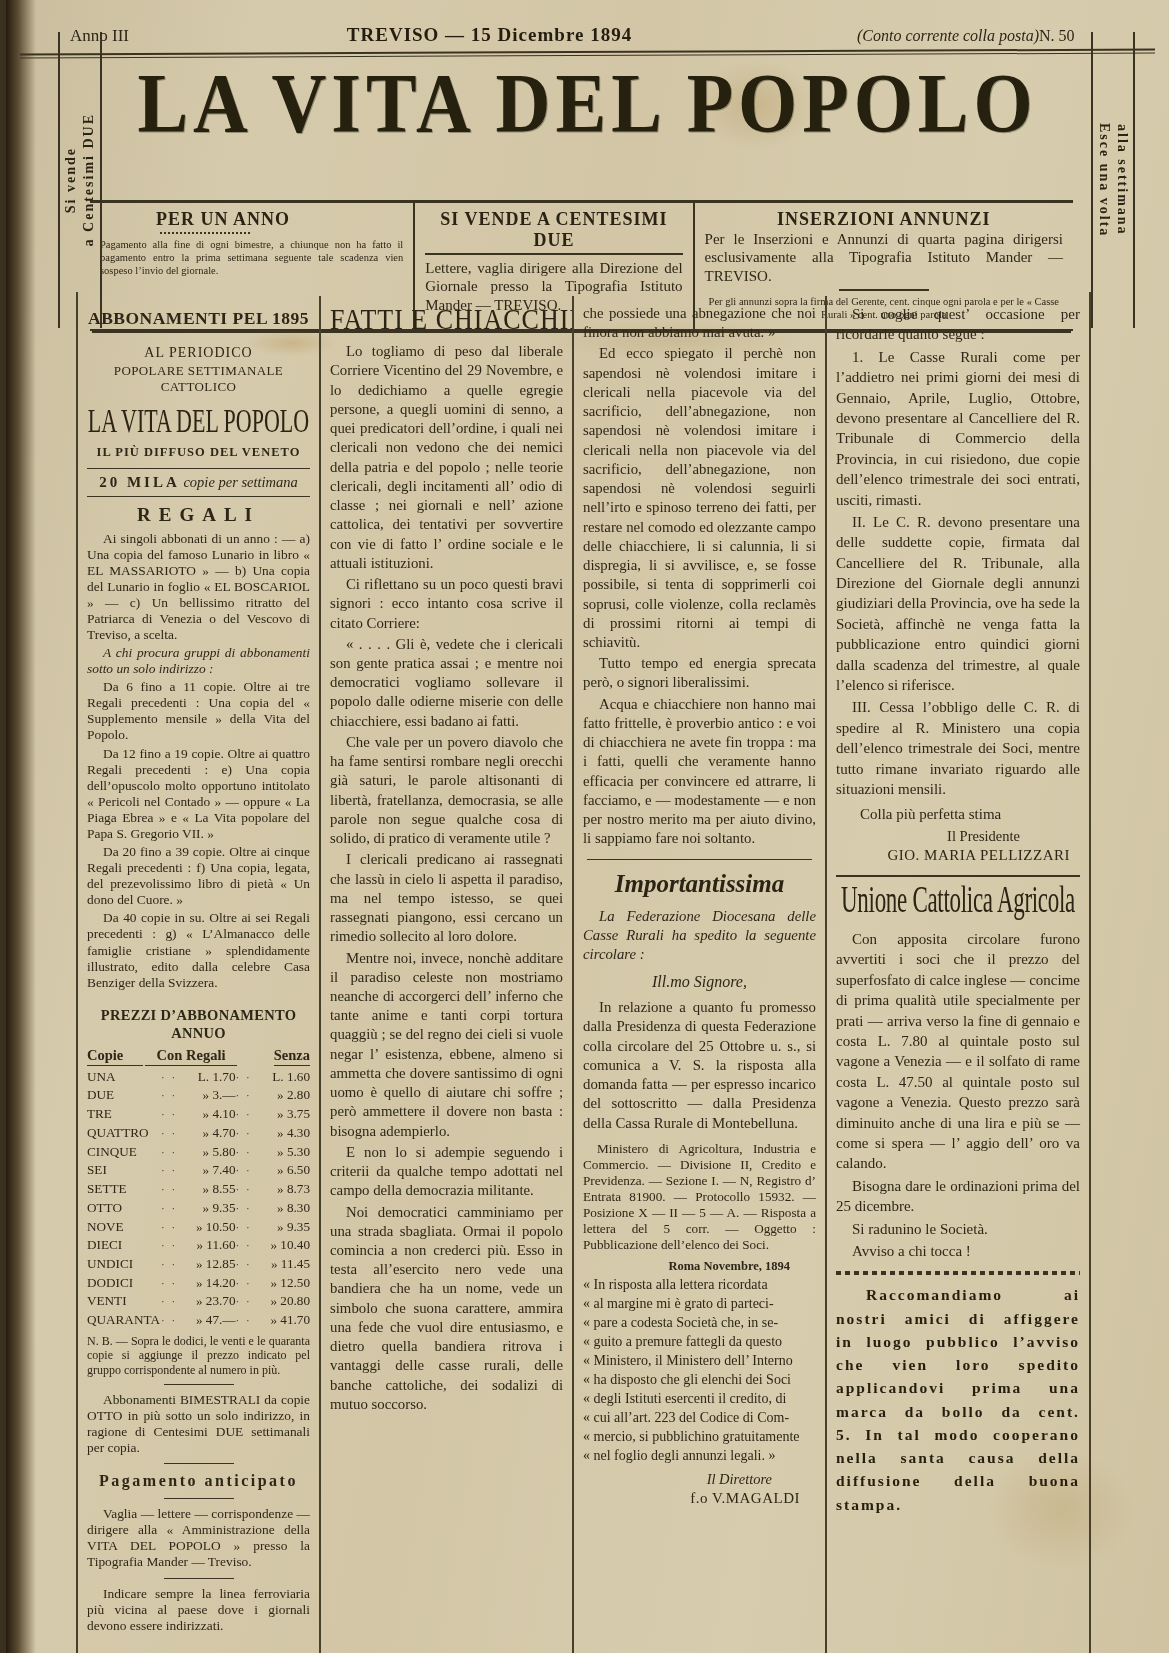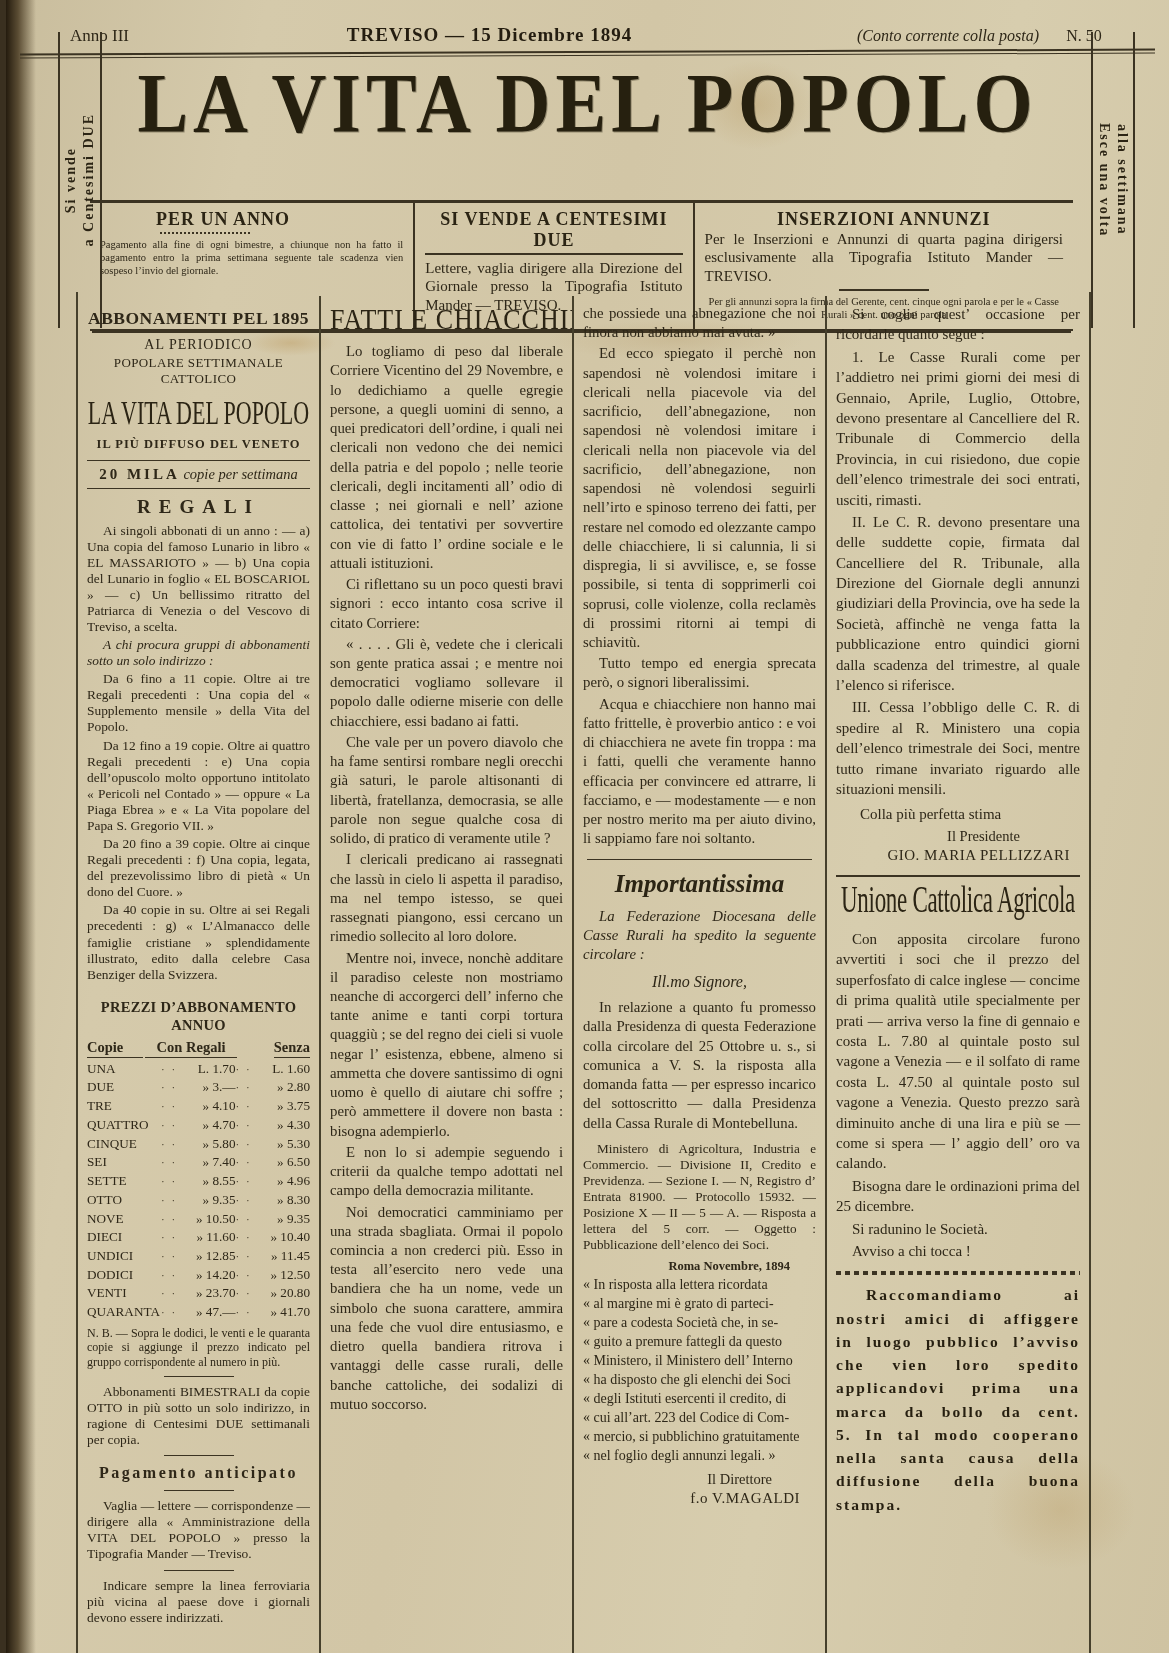--- a/index.html
+++ b/index.html
@@ -19,21 +19,21 @@
   .stain.s1{left:690px;top:60px;width:120px;height:90px;background:radial-gradient(ellipse,rgba(160,115,40,.22),rgba(160,115,40,0) 70%);}
   .stain.s2{left:540px;top:320px;width:260px;height:40px;background:radial-gradient(ellipse,rgba(150,110,45,.14),rgba(150,110,45,0) 70%);}
   .stain.s3{left:980px;top:1450px;width:150px;height:120px;background:radial-gradient(ellipse,rgba(165,120,45,.18),rgba(165,120,45,0) 70%);}
   .stain.s4{left:240px;top:330px;width:90px;height:26px;background:radial-gradient(ellipse,rgba(170,120,40,.25),rgba(170,120,40,0) 70%);}
 
   
   .topline{display:flex;align-items:baseline;padding:24px 40px 2px 64px;}
   .anno{width:170px;font-size:17px;}
   .dateline{flex:1;text-align:center;font-weight:bold;font-size:19px;letter-spacing:1px;color:#241d10;}
   .conto{width:300px;text-align:right;font-style:italic;font-size:16px;}
-  .numero{width:90px;text-align:center;font-size:16px;}
+  .numero{width:90px;text-align:left;font-size:16px;}
   .hrule{margin:3px 14px 0 14px;border-top:2px solid #3b3322;border-bottom:1px solid #3b3322;height:2px;transform:rotate(-.25deg);}
   .mast-row{position:relative;height:136px;}
   .vert{position:absolute;top:-30px;bottom:-130px;display:flex;gap:2px;align-items:center;}
   .vert.left{left:52px;border-left:2px solid #3b3322;border-right:2px solid #3b3322;padding:0 3px;}
   .vert.right{right:34px;border-left:2px solid #3b3322;border-right:2px solid #3b3322;padding:0 3px;}
   .vert span{writing-mode:vertical-rl;font-weight:bold;font-size:14px;letter-spacing:2px;white-space:nowrap;color:#2b2414;}
   .vert.left span{transform:rotate(180deg);}
   .masthead{
     margin:6px 110px 0 110px;text-align:center;
     font-size:76px;font-weight:bold;letter-spacing:5px;line-height:1.1;
@@ -64,21 +64,21 @@
     display:grid;grid-template-columns:243px 253px 253px 1fr;overflow:hidden;
   }
   .col{padding:8px 9px 0 9px;border-right:2px solid #46402c;overflow:hidden;font-size:14.2px;line-height:1.24;text-align:justify;}
   .col:last-child{border-right:none;}
   .p{text-indent:16px;margin:0 0 2px 0;}
   .italic{font-style:italic;}
   .srule{width:70px;margin:7px auto;border-top:1.5px solid #3b3322;}
 
   
   .c1-h1{text-align:center;font-weight:bold;font-size:17.5px;margin-top:4px;letter-spacing:.5px;}
-  .c1-h2{text-align:center;font-size:14px;letter-spacing:1px;margin-top:6px;}
+  .c1-h2{text-align:center;font-size:14px;letter-spacing:1px;margin-top:14px;}
   .c1-h3{text-align:center;font-size:13px;letter-spacing:.4px;margin-top:2px;}
   .c1-title{text-align:center;font-size:22px;letter-spacing:0px;margin:12px 0 10px 0;transform:scaleY(1.55);white-space:nowrap;color:#2b2414;}
   .c1-sub{text-align:center;font-weight:bold;font-size:12.5px;letter-spacing:1px;}
   .c1-mila{text-align:center;margin:8px 0 6px 0;border-top:1.5px solid #3b3322;border-bottom:1px solid #3b3322;padding:4px 0;}
   .c1-mila .b{font-weight:bold;letter-spacing:3px;font-size:15px;}
   .c1-mila .i{font-style:italic;font-size:14.5px;}
   .c1-regali{text-align:center;font-weight:bold;font-size:19px;letter-spacing:8px;margin:4px 0 4px 0;}
   .c1 .p{font-size:13.4px;line-height:1.2;}
   .c1-table-title{text-align:center;font-weight:bold;font-size:14.5px;margin-top:16px;letter-spacing:.3px;}
   .pt-head{display:flex;font-weight:bold;font-size:14.5px;margin:4px 0 2px 0;}
@@ -99,21 +99,21 @@
   .c2 .p{font-size:14.8px;line-height:1.3;}
 
   
   .c3 .p{font-size:14.8px;line-height:1.3;}
   .c3-div{border-top:1.5px solid #3b3322;margin:10px 4px 8px 4px;}
   .c3-sec{font-style:italic;font-weight:bold;font-size:25px;text-align:center;margin:2px 0 8px 0;color:#2b2414;}
   .c3-salut{font-style:italic;text-align:center;font-size:16px;margin:8px 0 6px 0;}
   .c3-min{font-size:13.2px;line-height:1.22;margin-top:8px;text-indent:14px;}
   .c3-date{font-size:12.5px;text-align:right;padding-right:26px;margin-top:6px;font-weight:bold;}
   .quote-line{font-size:14px;line-height:1.36;text-align:left;}
-  .c3-sig1{text-align:right;padding-right:44px;margin-top:6px;font-size:14.5px;}
+  .c3-sig1{text-align:right;padding-right:44px;margin-top:6px;font-size:14.5px;font-style:italic;}
   .c3-sig2{text-align:right;padding-right:16px;font-size:15px;letter-spacing:.5px;}
 
   
   .c4 .p{font-size:15px;line-height:1.36;}
   .c4-stima{text-indent:24px;margin-top:6px;font-size:15px;}
   .c4-pres1{text-align:right;padding-right:60px;font-size:14.5px;margin-top:4px;}
   .c4-pres2{text-align:right;padding-right:10px;font-size:15px;letter-spacing:.5px;}
   .c4-div{border-top:2px solid #3b3322;margin:10px 0 6px 0;}
   .c4-sec{text-align:center;font-size:23px;white-space:nowrap;transform:scaleY(1.65);margin:10px 0 14px 0;color:#2b2414;letter-spacing:-.3px;}
   .c4-wavy{height:4px;margin:10px 0 8px 0;
@@ -237,21 +237,21 @@
           <span class="leader"></span>
           <span class="pt-val">» 7.40</span>
           <span class="leader"></span>
           <span class="pt-val">» 6.50</span>
         </div>
           <div class="price-row">
           <span class="pt-copie">SETTE</span>
           <span class="leader"></span>
           <span class="pt-val">» 8.55</span>
           <span class="leader"></span>
-          <span class="pt-val">» 4.96</span>
+          <span class="pt-val">» 8.73</span>
         </div>
           <div class="price-row">
           <span class="pt-copie">OTTO</span>
           <span class="leader"></span>
           <span class="pt-val">» 9.35</span>
           <span class="leader"></span>
           <span class="pt-val">» 8.30</span>
         </div>
           <div class="price-row">
           <span class="pt-copie">NOVE</span>

